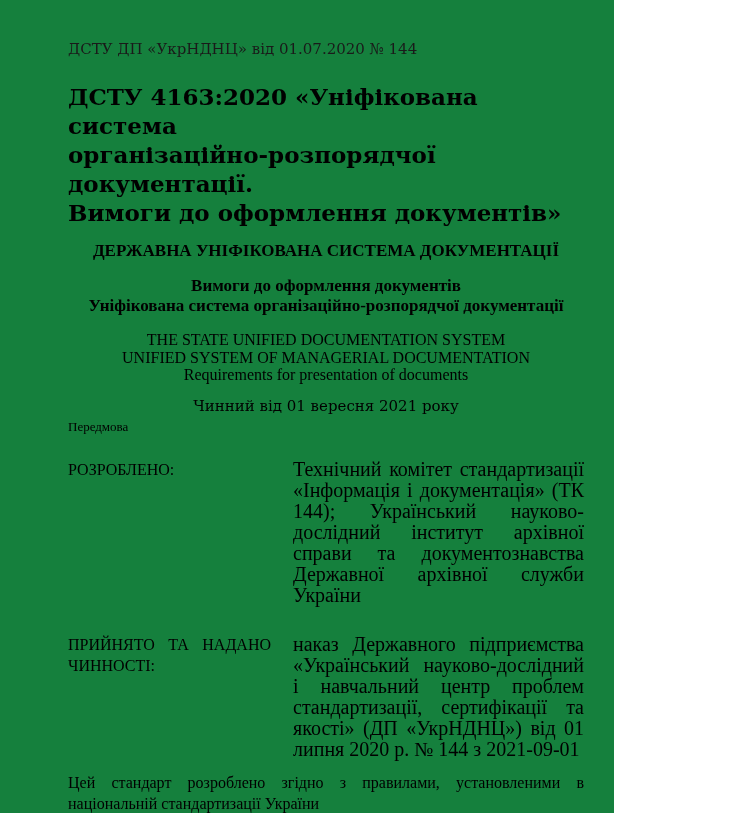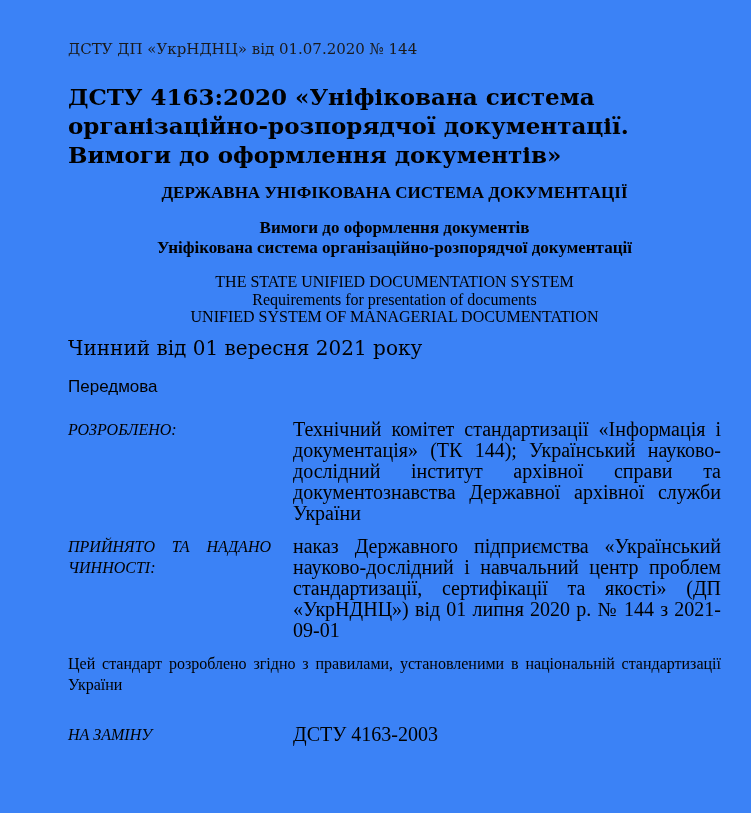--- a/index.html
+++ b/index.html
@@ -2,25 +2,25 @@
 <html><head>
 <meta charset="utf-8">
 <style>
   html, body {
     margin: 0;
     padding: 0;
     background: #ffffff;
   }
   .page {
     position: relative;
-    width: 751px;
+    width: 614px;
     height: 813px;
     box-sizing: border-box;
     padding: 40px 30px 0 68px;
-    background: #3b82f6;
+    background: #15803d;
     color: #000000;
     font-family: "Liberation Serif", serif;
     overflow: hidden;
   }
   .doc-ref {
     font-family: "DejaVu Serif", serif;
     font-size: 15px;
     line-height: 18px;
     color: #1a1a1a;
   }
@@ -62,50 +62,48 @@
     line-height: 19px;
   }
   .english {
     margin-top: 15px;
     font-size: 16px;
     line-height: 17.5px;
   }
   .english .line { display: block; }
   .effective {
     margin-top: 13px;
-    text-align: left;
+    text-align: center;
     font-family: "DejaVu Serif", serif;
-    font-size: 20px;
+    font-size: 15px;
     line-height: 19px;
   }
   .foreword-heading {
-    margin-top: 18px;
-    font-family: Liberation Sans, sans-serif;
-    font-size: 17px;
+    font-family: Liberation Serif, serif;
+    font-size: 13px;
     line-height: 21px;
   }
   .fw-row {
     display: grid;
     grid-template-columns: 225px 1fr;
   }
   .fw-row .label {
     font-size: 16px;
     line-height: 21px;
     text-align: justify;
     padding-right: 22px;
     box-sizing: border-box;
-    font-style: italic;
   }
   .fw-row .value {
     font-size: 20px;
     line-height: 21px;
     text-align: justify;
   }
   .row-rozrobleno { margin-top: 22px; }
-  .row-pryiniato { margin-top: 12px; }
+  .row-pryiniato { margin-top: 28px; }
   .note {
     margin-top: 12px;
     font-size: 16px;
     line-height: 21px;
     text-align: justify;
   }
   .row-zaminu { margin-top: 29px; }
   .row-zaminu .value { text-align: left; }
 </style>
 </head>
@@ -125,22 +123,22 @@
   <div class="sys-heading centered">ДЕРЖАВНА УНІФІКОВАНА СИСТЕМА ДОКУМЕНТАЦІЇ</div>
 
   <div class="subtitle centered">
     <span class="line">Вимоги до оформлення документів</span>
     <span class="line">Уніфікована система організаційно-розпорядчої документації</span>
   </div>
 
 
   <div class="english centered">
     <span class="line">THE STATE UNIFIED DOCUMENTATION SYSTEM</span>
+    <span class="line">UNIFIED SYSTEM OF MANAGERIAL DOCUMENTATION</span>
     <span class="line">Requirements for presentation of documents</span>
-    <span class="line">UNIFIED SYSTEM OF MANAGERIAL DOCUMENTATION</span>
   </div>
 
   <div class="effective">Чинний від 01 вересня 2021 року</div>
 
   <div class="foreword-heading">Передмова</div>
 
   <div class="fw-row row-rozrobleno">
     <div class="label">РОЗРОБЛЕНО:</div>
     <div class="value">Технічний комітет стандартизації «Інформація і документація» (ТК 144); Український науково-дослідний інститут архівної справи та документознавства Державної архівної служби України</div>
   </div>

